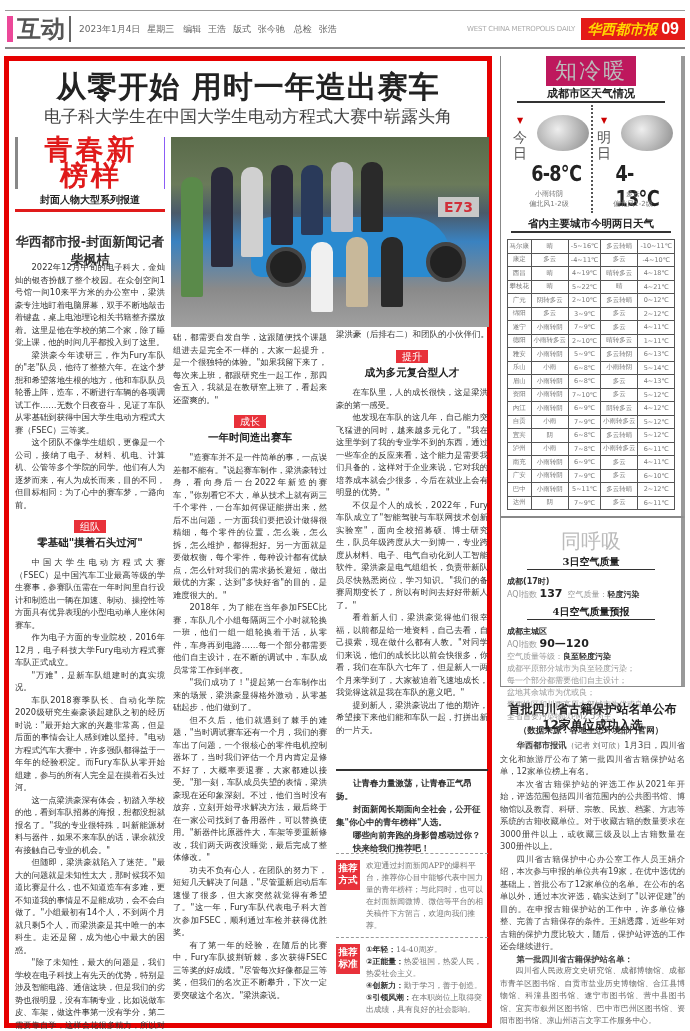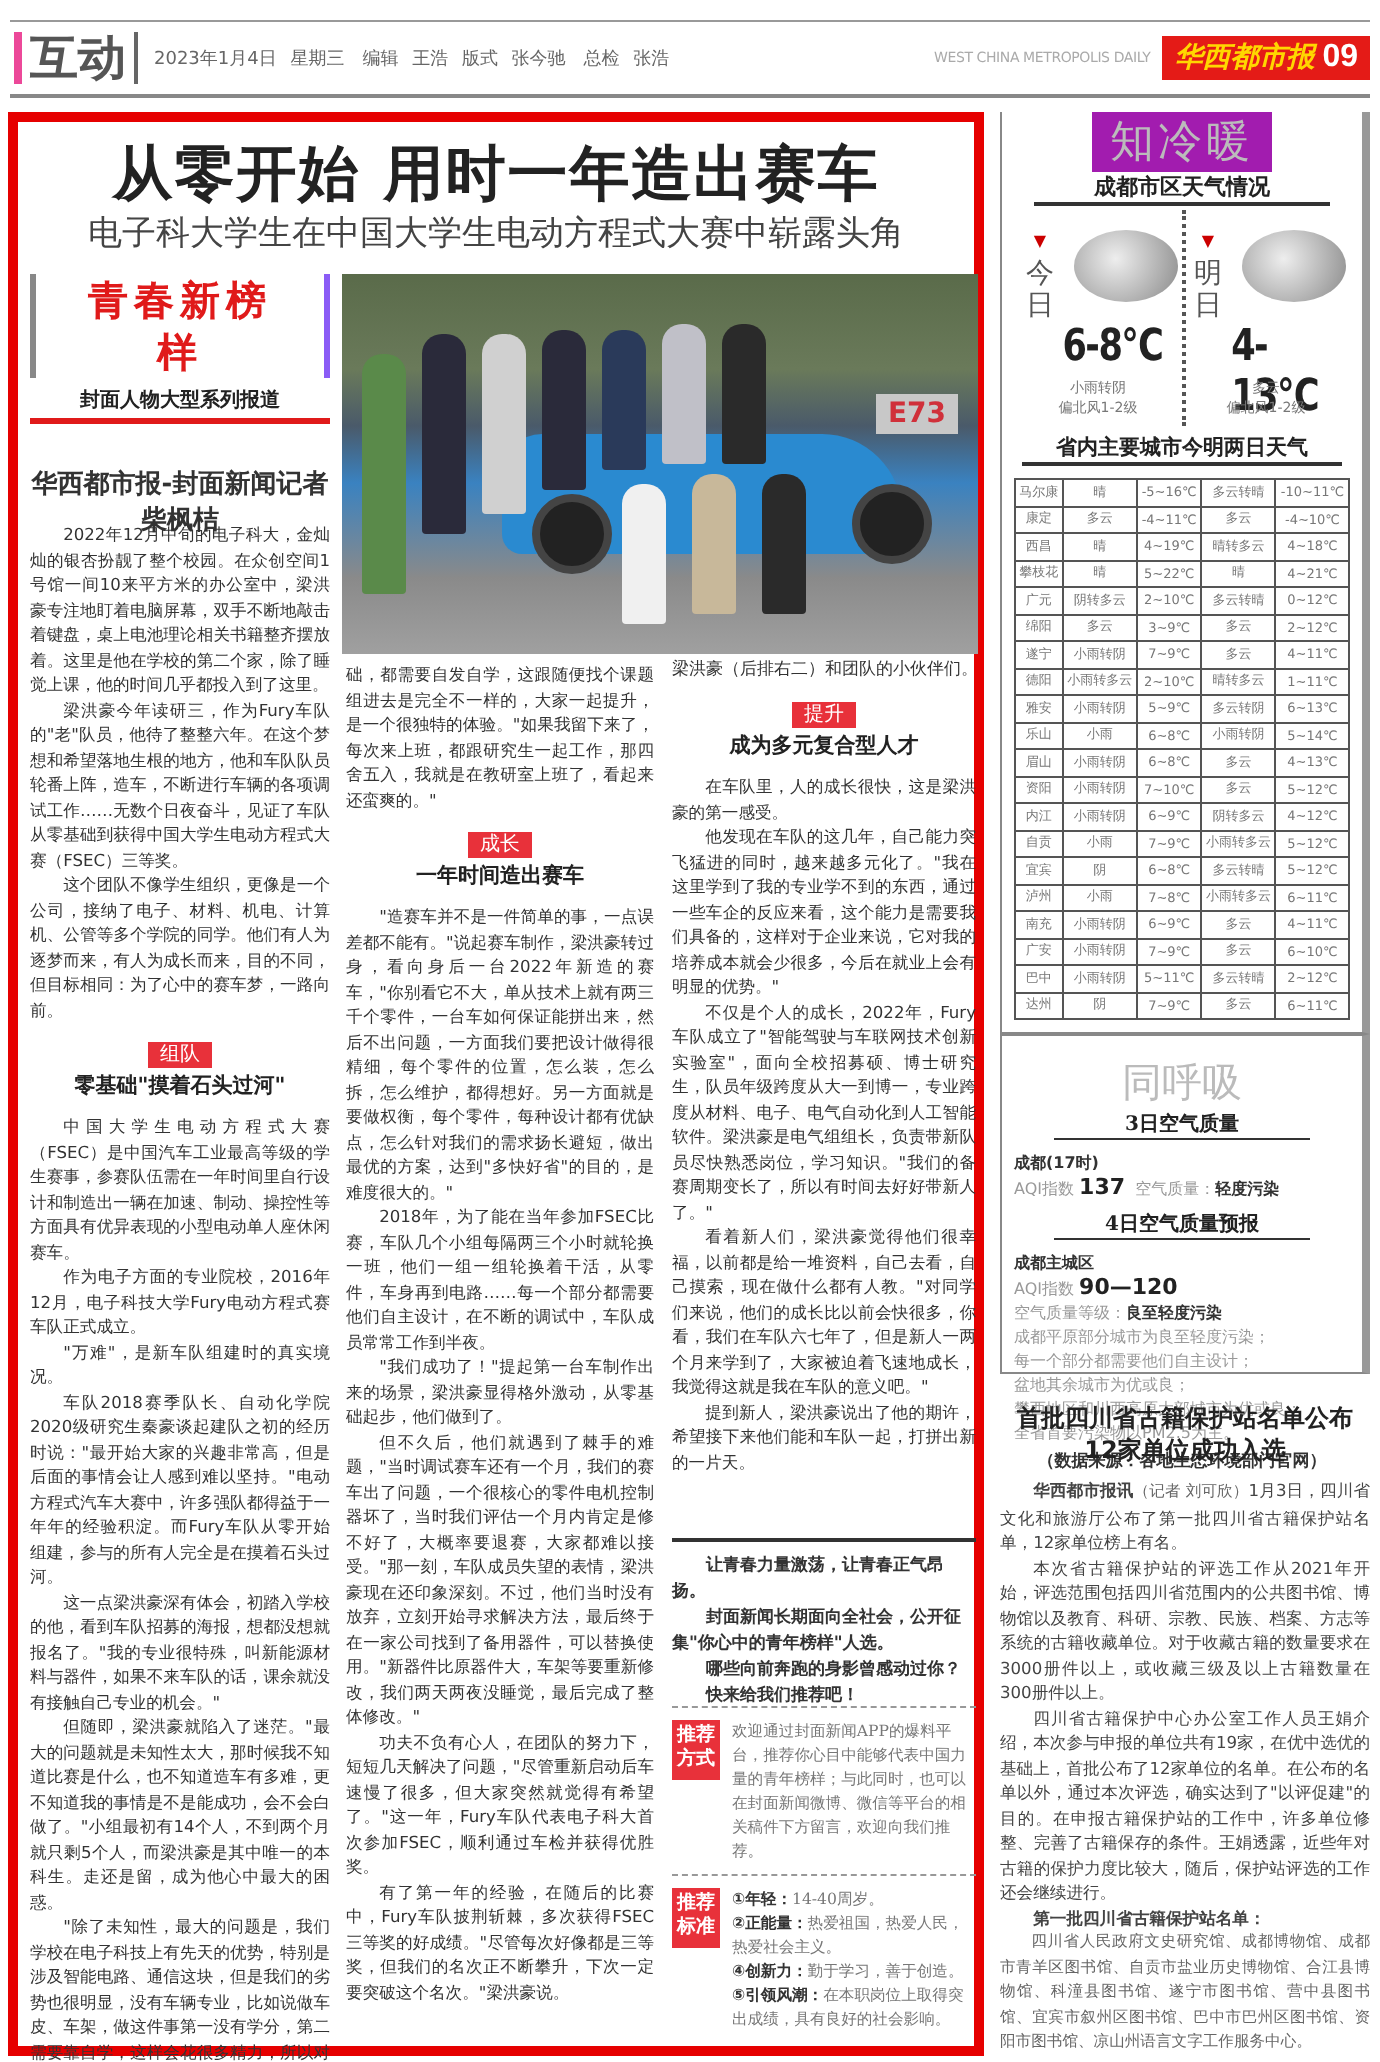--- a/index.html
+++ b/index.html
@@ -1,54 +1,54 @@
 <!DOCTYPE html>
 <html><head>
 <meta charset="utf-8">
 <style>
 *{box-sizing:border-box;margin:0;padding:0}
 body{width:690px;height:1031px;background:#fff;font-family:"DejaVu Sans","Liberation Sans",sans-serif;color:#333;position:relative;overflow:hidden}
 .top-rule{position:absolute;left:5px;right:5px;top:10px;border-top:1px solid #999}
 .header{position:absolute;left:5px;right:5px;top:11px;height:38px;display:flex;align-items:center;border-bottom:2px solid #888}
-.section-name{font-size:24px;color:#555;font-weight:bold;border-left:4px solid #ec4899;border-right:2px solid #666;padding:0 4px;line-height:26px;margin-left:2px}
+.section-name{font-size:24px;color:#555;font-weight:bold;border-left:6px solid #ec4899;border-right:2px solid #666;padding:0 4px;line-height:26px;margin-left:2px}
 .header-meta{font-size:9px;color:#666;margin-left:8px;word-spacing:4px}
 .header-right{margin-left:auto;display:flex;align-items:center;gap:6px}
 .eng{font-size:7px;color:#aaa;letter-spacing:-.2px}
 .logo{background:#e41b17;color:#ffd700;font-family:"DejaVu Serif",serif;font-style:italic;font-weight:bold;font-size:14px;padding:2px 6px;height:22px;line-height:18px;display:flex;align-items:center;gap:4px}
 .logo .pg{color:#fff;font-style:normal;font-family:"Liberation Sans",sans-serif;font-size:16px;font-weight:bold}
 .main-box{position:absolute;left:4px;top:56px;width:488px;height:972px;border:5px solid #e60000}
 .headline{position:absolute;left:0;right:0;top:6px;text-align:center;font-size:30px;font-weight:bold;color:#222;letter-spacing:1px}
 .subhead{position:absolute;left:0;right:0;top:44px;text-align:center;font-size:17px;color:#444}
 .col{position:absolute;font-size:8.3px;line-height:12.5px;color:#333;text-align:justify}
 .col p{text-indent:2em}
 .c1{left:6px;top:200px;width:150px}
 .c2{left:164px;top:270px;width:154px}
 .c3{left:327px;top:290px;width:152px}
 .tag-box{position:absolute;left:6px;top:76px;width:150px;text-align:center}
-.tag-title{font-size:20px;font-weight:bold;color:#e01a1a;letter-spacing:3px;border-left:3px solid #888;border-right:3px solid #8b5cf6;line-height:26px;display:inline-block;padding:0 20px}
+.tag-title{font-size:28px;font-weight:bold;color:#e01a1a;letter-spacing:3px;border-left:3px solid #888;border-right:1px solid #8b5cf6;line-height:26px;display:inline-block;padding:0 20px}
 .tag-sub{font-size:10px;font-weight:bold;font-family:"DejaVu Serif",serif;color:#222;margin-top:4px;border-bottom:3px solid #e01a1a;padding-bottom:2px}
 .byline{font-size:13px;font-weight:bold;color:#333;margin-top:21px}
 .photo{position:absolute;left:162px;top:76px;width:318px;height:190px;background:linear-gradient(180deg,#5a6b4a 0%,#6a7a5a 25%,#4a5a6a 40%,#3a82c0 55%,#8a8a8a 80%,#a0a0a0 100%);overflow:hidden}
 .photo .car{position:absolute;left:80px;top:80px;width:200px;height:60px;background:#2a8ad0;border-radius:20px 40px 10px 10px}
 .photo .wheel{position:absolute;width:40px;height:40px;border-radius:50%;background:#222;border:4px solid #444}
 .photo .e73{position:absolute;right:10px;top:60px;background:#c8c8c8;color:#d0303a;font-weight:bold;font-size:14px;padding:2px 6px}
 .photo .person{position:absolute;width:22px;border-radius:10px 10px 2px 2px}
 .caption{position:absolute;left:162px;top:268px;width:318px;text-align:right;font-size:8.5px;color:#333}
 .sec-tag{text-align:center;margin:10px 0 2px}
 .sec-tag span{background:#e8313a;color:#fff;font-size:10px;padding:1px 6px}
 .sec-title{text-align:center;font-size:10.5px;font-weight:bold;color:#222;margin-bottom:8px}
 .call-box{position:absolute;left:327px;top:708px;width:152px;border-top:2px solid #333;padding-top:6px;font-size:8.5px;line-height:13px;font-weight:bold;color:#333}
 .call-box p{text-indent:2em}
 .rec{position:absolute;left:327px;width:152px;border-top:1px dashed #999;padding-top:6px;display:flex;gap:6px}
 .rec .badge{background:#e8313a;color:#fff;font-family:"DejaVu Serif",serif;font-size:9.5px;font-weight:bold;width:24px;text-align:center;line-height:12px;padding:2px 0;height:30px;flex-shrink:0}
 .rec .txt{font-size:7.8px;line-height:12px;color:#777;font-family:"DejaVu Serif",serif}
 .rec .txt b{color:#333;font-family:"DejaVu Sans",sans-serif}
 .right{position:absolute;left:500px;top:60px;width:185px}
 .wx-box{border:1px solid #888;border-top:none;border-right:4px solid #999;padding:0 6px 6px;position:relative;margin-top:8px}
-.wx-head{text-align:center;font-size:22px;color:#bbb;letter-spacing:2px;margin-top:-12px;background:#a21caf;width:90px;margin-left:auto;margin-right:auto}
+.wx-head{text-align:center;font-size:22px;color:#bbb;letter-spacing:2px;margin-top:-12px;background:#be185d;width:90px;margin-left:auto;margin-right:auto}
 .wx-sub{text-align:center;font-family:"DejaVu Serif",serif;font-weight:bold;font-size:11px;color:#222;border-bottom:2px solid #333;margin:0 10px}
 .wx-days{display:flex;position:relative;height:110px}
 .wx-days:after{content:"";position:absolute;left:50%;top:2px;bottom:0;border-left:2px dotted #555}
 .day{flex:1;position:relative}
 .day .lbl{position:absolute;left:6px;top:10px;font-size:14px;color:#555;width:14px;line-height:16px}
 .day .lbl:before{content:"▼";color:#c00;font-size:8px;display:block;text-align:center}
 .cloud{position:absolute;left:30px;top:12px;width:52px;height:36px;border-radius:50%;background:radial-gradient(circle at 40% 40%,#eee,#888);}
 .temp{position:absolute;left:18px;top:58px;font-size:22px;font-weight:bold;color:#222;letter-spacing:-1px;font-family:"DejaVu Sans",sans-serif;transform:scaleX(.8)}
 .wdesc{position:absolute;left:0;right:0;top:86px;text-align:center;font-size:7px;color:#777;line-height:10px}
 .tbl-title{text-align:center;font-family:"DejaVu Serif",serif;font-weight:bold;font-size:10.5px;border-bottom:2px solid #333;margin:4px 4px 6px;color:#222}

